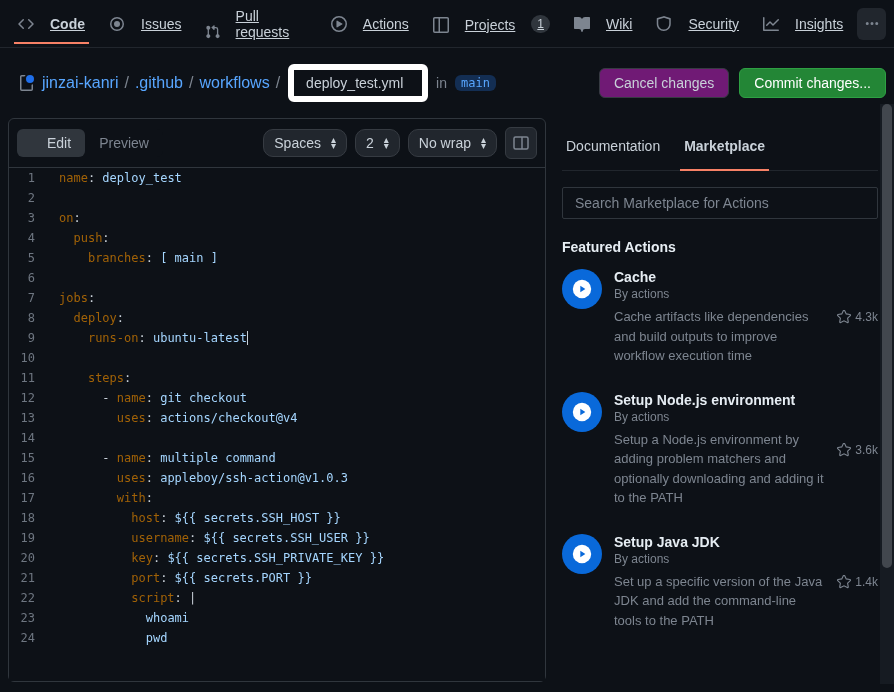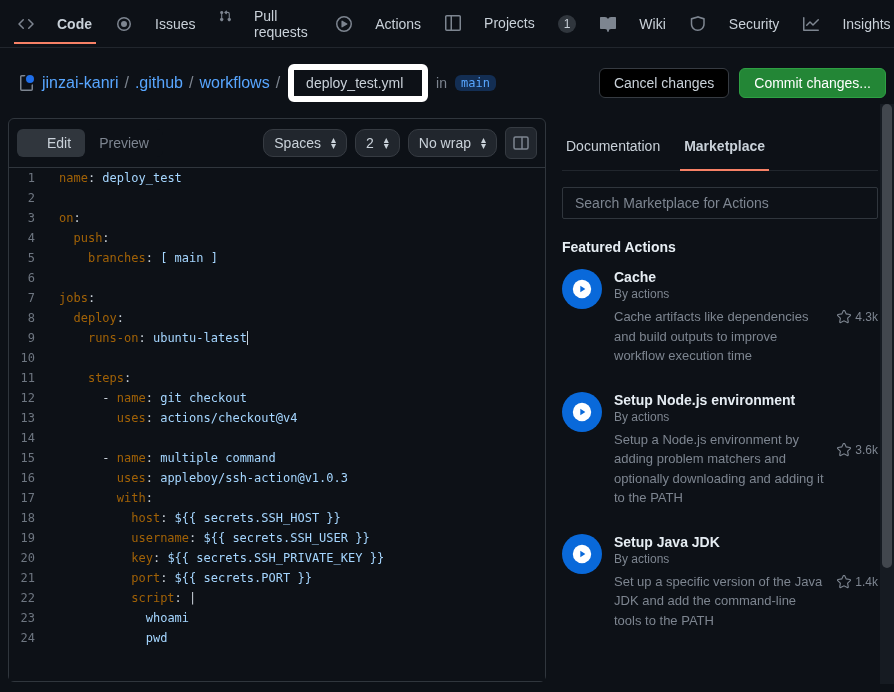--- a/index.html
+++ b/index.html
@@ -15,28 +15,29 @@
     .top-nav {
       display: flex;
       align-items: center;
       padding: 0 8px;
       height: 48px;
       border-bottom: 1px solid #21262d;
       gap: 4px;
     }
     .nav-item {
       display: flex;
-      align-items: flex-start;
-      gap: 23px;
+      align-items: flex-end;
+      gap: 16px;
       padding: 8px 10px;
       color: #c9d1d9;
       cursor: pointer;
       border-radius: 6px;
       font-size: 14px;
       position: relative;
+      text-decoration: underline;
     }
     .nav-item.active::after {
       content: '';
       position: absolute;
       bottom: -4px;
       left: 6px;
       right: 6px;
       height: 2px;
       background: #f78166;
     }
@@ -116,21 +117,21 @@
     }
     .btn {
       border-radius: 6px;
       padding: 6px 14px;
       font-size: 14px;
       font-weight: 500;
       cursor: pointer;
       border: 1px solid;
     }
     .btn-secondary {
-      background: #000000;
+      background: #701a75;
       border-color: #363b42;
       color: #c9d1d9;
     }
     .btn-primary {
       background: #238636;
       border-color: #2ea043;
       color: #fff;
     }
     .header-actions { margin-left: auto; display: flex; gap: 10px; }
 

